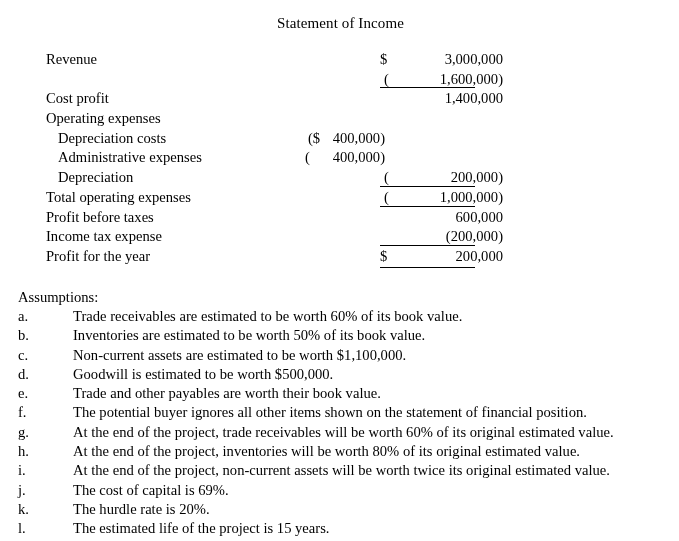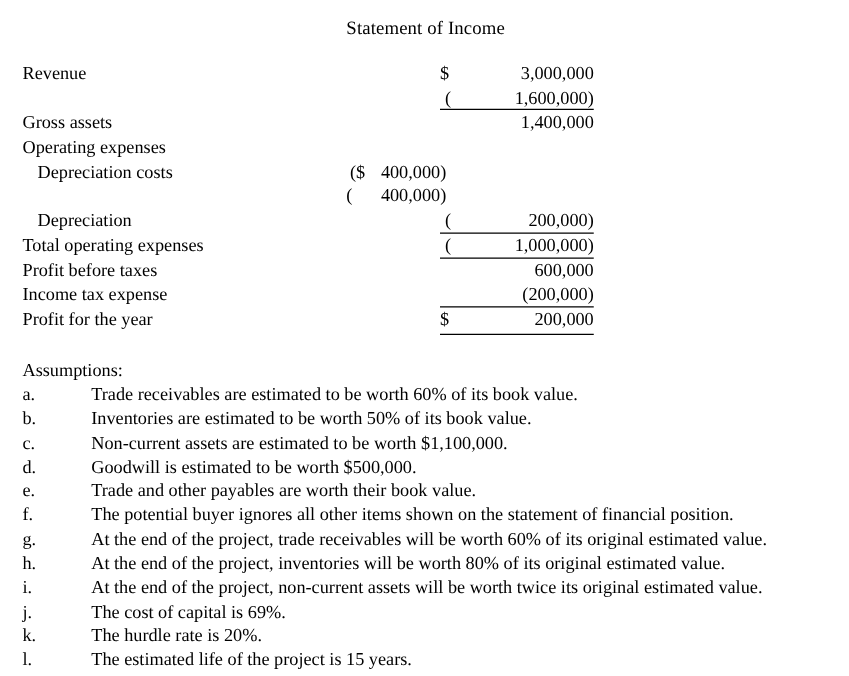--- a/index.html
+++ b/index.html
@@ -44,20 +44,21 @@
     top: 50px;
     left: 0;
     width: 679px;
   }
   .st-row {
     position: relative;
     height: 19.7px;
     line-height: 19.7px;
     font-size: 14.6px;
     white-space: nowrap;
+    margin-left: 28px;
   }
   .st-label {
     position: absolute;
     left: 18px;
     top: 0;
   }
   .st-label.indent {
     left: 30px;
   }
 
@@ -167,31 +168,32 @@
 
   <div class="statement" id="statement-root">
       <div class="st-row">
         <div class="st-label">Revenue</div>
         <div class="col-right"><span class="lead-sym">$</span><span>3,000,000</span></div>
       </div>
       <div class="st-row rule-top">
         <div class="col-right"><span class="paren-open">(</span><span>1,600,000)</span></div>
       </div>
       <div class="st-row">
-        <div class="st-label">Gross assets</div>
+        <div class="st-label">Cost profit</div>
         <div class="col-right"><span>1,400,000</span></div>
       </div>
       <div class="st-row">
         <div class="st-label">Operating expenses</div>
       </div>
       <div class="st-row">
         <div class="st-label indent">Depreciation costs</div>
         <div class="col-mid"><span class="paren-open with-dollar">($</span><span class="mid-num">400,000)</span></div>
       </div>
       <div class="st-row">
+        <div class="st-label indent">Administrative expenses</div>
         <div class="col-mid"><span class="paren-open">(</span><span class="mid-num">400,000)</span></div>
       </div>
       <div class="st-row rule-top">
         <div class="st-label indent">Depreciation</div>
         <div class="col-right"><span class="paren-open">(</span><span>200,000)</span></div>
       </div>
       <div class="st-row rule-top">
         <div class="st-label">Total operating expenses</div>
         <div class="col-right"><span class="paren-open">(</span><span>1,000,000)</span></div>
       </div>

